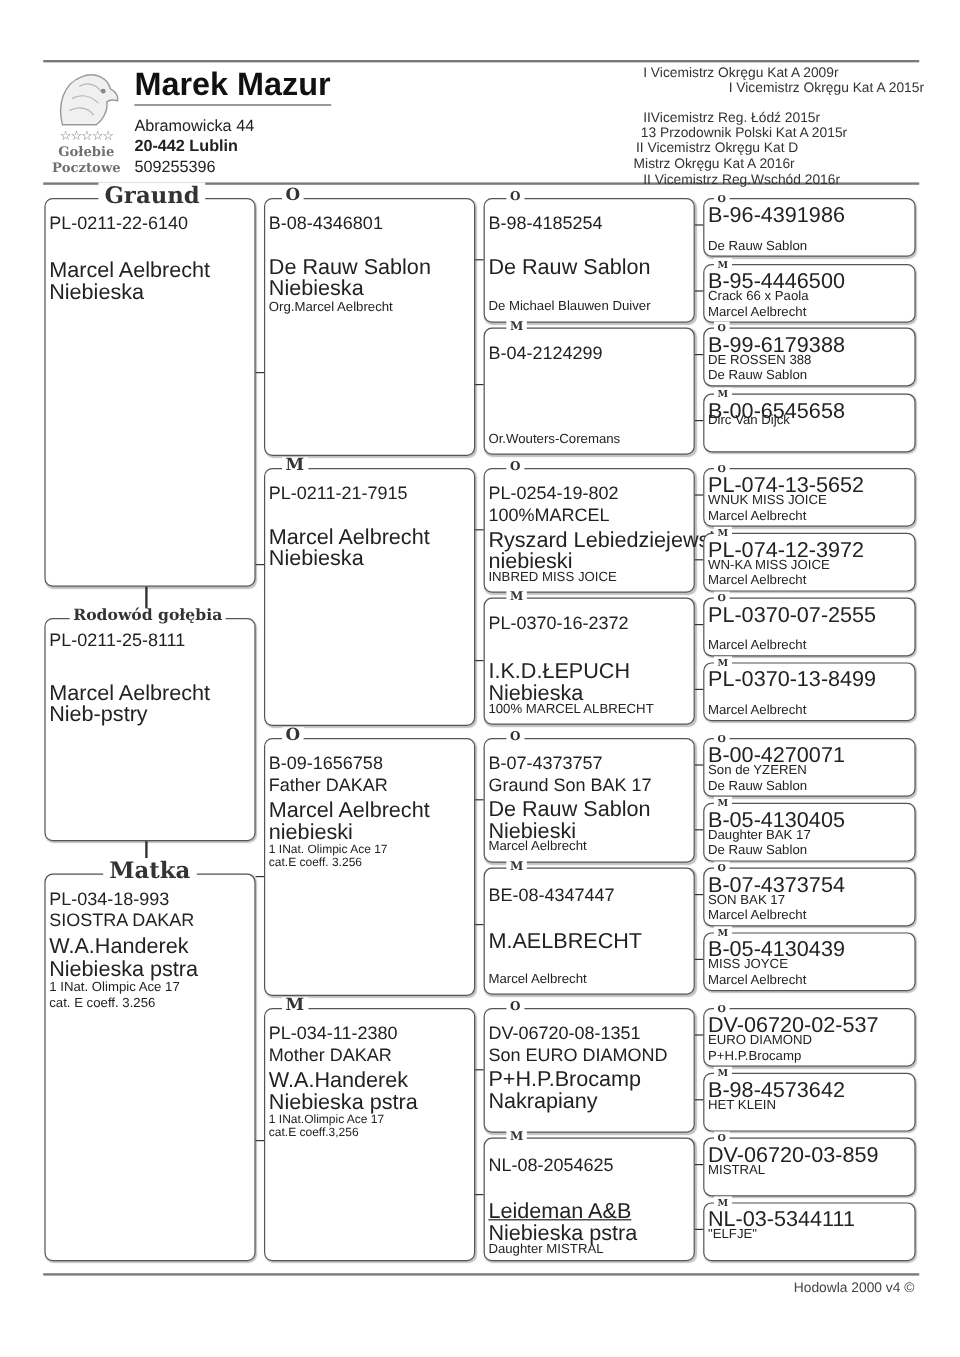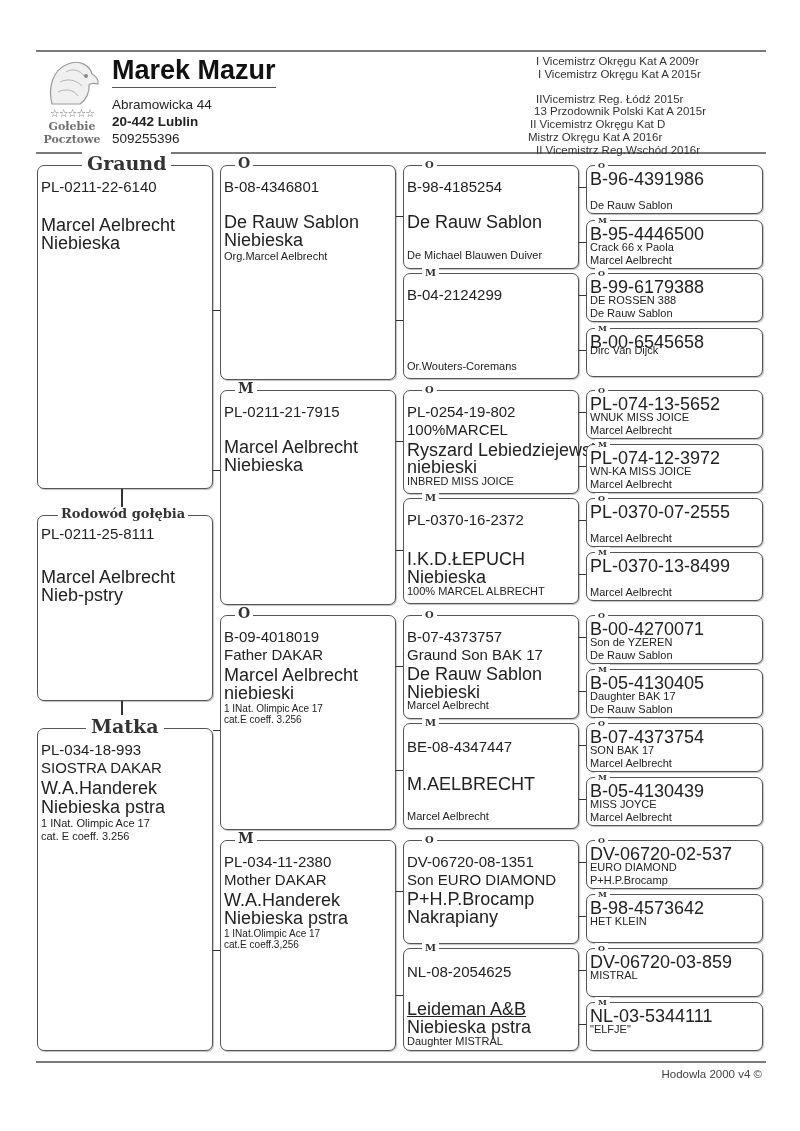--- a/index.html
+++ b/index.html
@@ -44,21 +44,21 @@
   <div class="l2">Pocztowe</div>
 </div>
 
 <div class="owner-name">Marek Mazur</div>
 <div class="addr" style="top:97px;">Abramowicka 44</div>
 <div class="addr" style="top:114px;font-weight:bold;">20-442 Lublin</div>
 <div class="addr" style="top:131px;">509255396</div>
 
 <div class="ach">
   <div style="padding-left:16px;">I Vicemistrz Okręgu Kat A  2009r</div>
-  <div style="padding-left:18px;">I Vicemistrz Okręgu Kat A  2015r</div>
+  <div style="padding-left:18px;text-align:right;">I Vicemistrz Okręgu Kat A  2015r</div>
   <div style="padding-left:16px;margin-top:12px;">IIVicemistrz Reg. Łódź 2015r</div>
   <div style="padding-left:14px;">13 Przodownik Polski Kat A 2015r</div>
   <div style="padding-left:10px;">II Vicemistrz Okręgu Kat D</div>
   <div style="padding-left:8px;">Mistrz Okręgu Kat A 2016r</div>
   <div style="padding-left:16px;">II Vicemistrz Reg.Wschód 2016r</div>
 </div>
 
 <div class="box" style="left:37px;top:165px;width:176px;height:324px;">
   <span class="lbl big" style="left:44px;">Graund</span>
   <div class="t f15" style="top:12px;">PL-0211-22-6140</div>
@@ -104,21 +104,21 @@
     <div class="t f11" style="top:84px;">Org.Marcel Aelbrecht</div>
   </div>
 <div class="box" style="left:220px;top:390px;width:176px;height:215px;">
     <span class="lbl c2">M</span>
     <div class="t f15" style="top:12px;">PL-0211-21-7915</div>
     <div class="t f14" style="top:46px;">Marcel Aelbrecht</div>
     <div class="t f14" style="top:64px;">Niebieska</div>
   </div>
 <div class="box" style="left:220px;top:615px;width:176px;height:215px;">
     <span class="lbl c2">O</span>
-    <div class="t f15" style="top:12px;">B-09-4018019</div>
+    <div class="t f15" style="top:12px;">B-09-1656758</div>
     <div class="t f15" style="top:30px;">Father DAKAR</div>
     <div class="t f14" style="top:49px;">Marcel Aelbrecht</div>
     <div class="t f14" style="top:67px;">niebieski</div>
     <div class="t f10" style="top:87px;">1 INat. Olimpic Ace 17</div>
     <div class="t f10" style="top:98px;">cat.E coeff. 3.256</div>
   </div>
 <div class="box" style="left:220px;top:840px;width:176px;height:211px;">
     <span class="lbl c2">M</span>
     <div class="t f15" style="top:12px;">PL-034-11-2380</div>
     <div class="t f15" style="top:30px;">Mother DAKAR</div>

